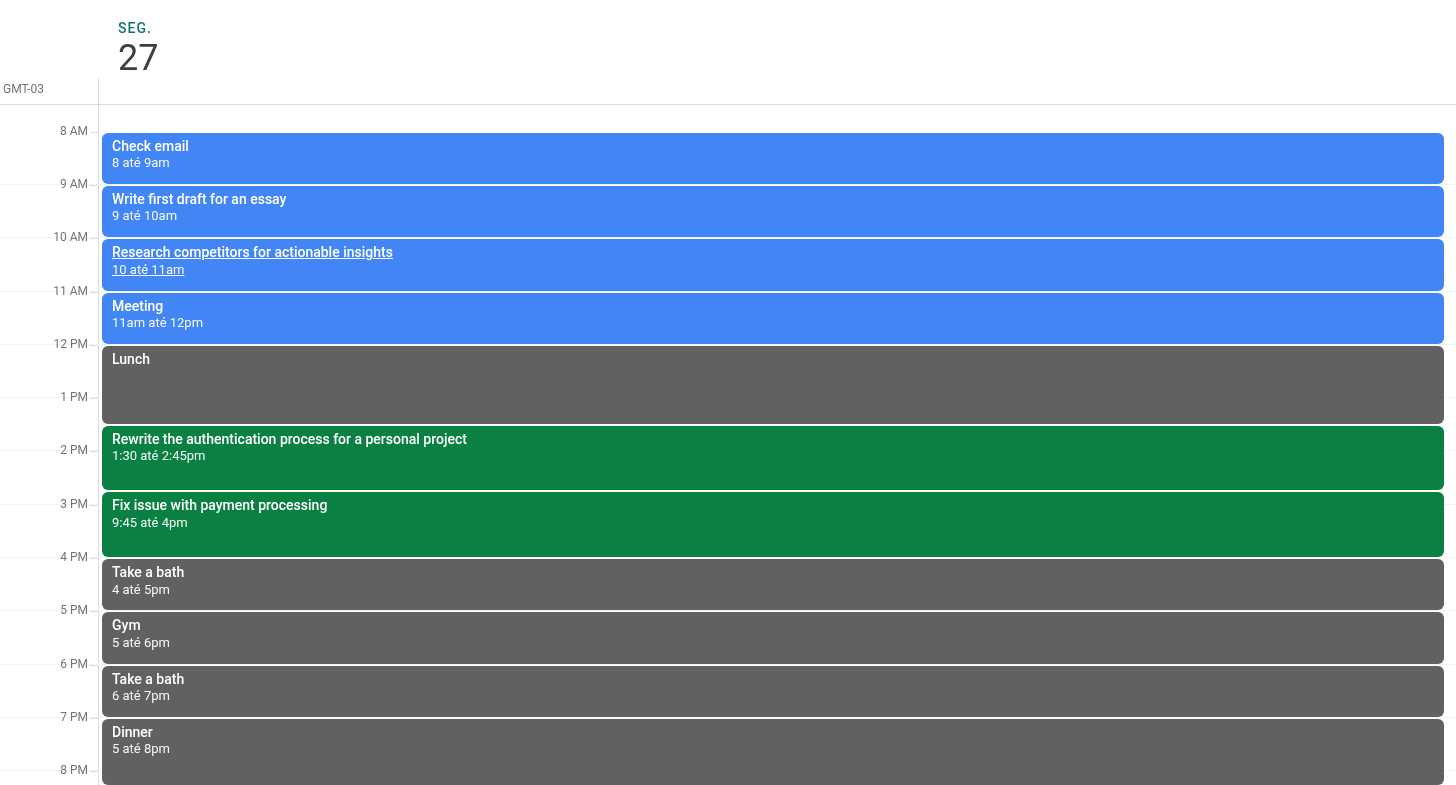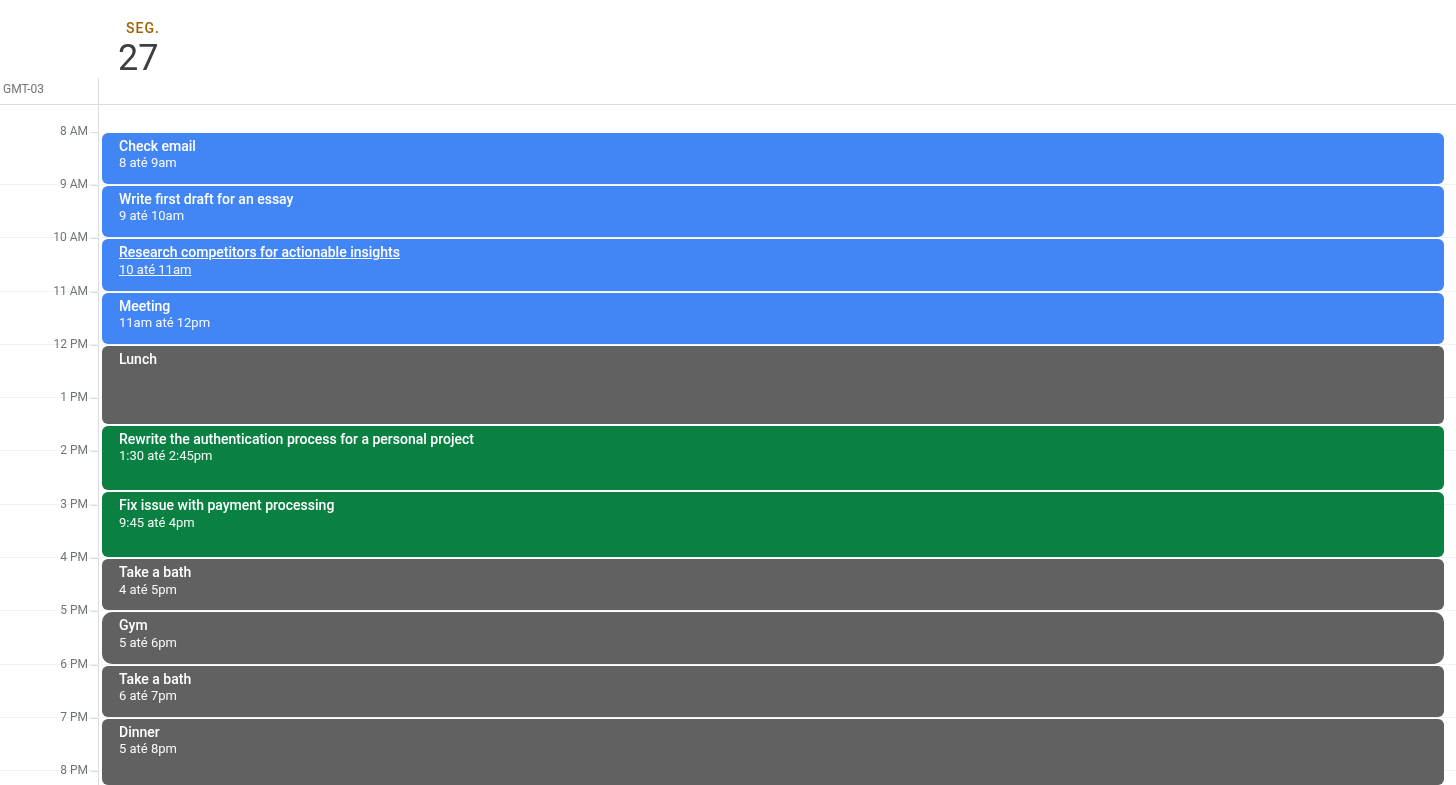--- a/index.html
+++ b/index.html
@@ -34,25 +34,24 @@
       font-weight: 400;
     }
     .day-header {
       position: absolute;
       left: 118px;
       top: 20px;
       text-align: left;
     }
     .day-name {
       font-size: 14px;
-      color: #a16207;
+      color: #0f766e;
       letter-spacing: 1px;
       font-weight: 500;
       margin-bottom: 4px;
-      margin-left: 8px;
     }
     .day-number {
       font-size: 36px;
       color: #3c4043;
       font-weight: 400;
       line-height: 1;
     }
     .header-divider {
       position: absolute;
       left: 98px;
@@ -104,21 +103,21 @@
       left: 102px;
       right: 12px;
       top: 0;
       bottom: 0;
     }
     .event {
       position: absolute;
       left: 0;
       right: 0;
       border-radius: 6px;
-      padding: 5px 10px 4px 17px;
+      padding: 5px 10px 4px 10px;
       color: #fff;
       overflow: hidden;
       cursor: pointer;
     }
     .event-title {
       font-size: 14px;
       font-weight: 500;
       line-height: 1.25;
       white-space: nowrap;
       overflow: hidden;
@@ -228,21 +227,21 @@
           <div class="event-time">1:30 até 2:45pm</div>
         </div>
         <div class="event event-green" style="top: 387.425px; height: 64.625px;">
           <div class="event-title">Fix issue with payment processing</div>
           <div class="event-time">9:45 até 4pm</div>
         </div>
         <div class="event event-gray" style="top: 454.05px; height: 51.3px;">
           <div class="event-title">Take a bath</div>
           <div class="event-time">4 até 5pm</div>
         </div>
-        <div class="event event-gray" style="top: 507.35px; height: 51.3px; border-radius: 10px;">
+        <div class="event event-gray" style="top: 507.35px; height: 51.3px;">
           <div class="event-title">Gym</div>
           <div class="event-time">5 até 6pm</div>
         </div>
         <div class="event event-gray" style="top: 560.65px; height: 51.3px;">
           <div class="event-title">Take a bath</div>
           <div class="event-time">6 até 7pm</div>
         </div>
         <div class="event event-gray" style="top: 613.95px; height: 66px;">
           <div class="event-title">Dinner</div>
           <div class="event-time">5 até 8pm</div>

